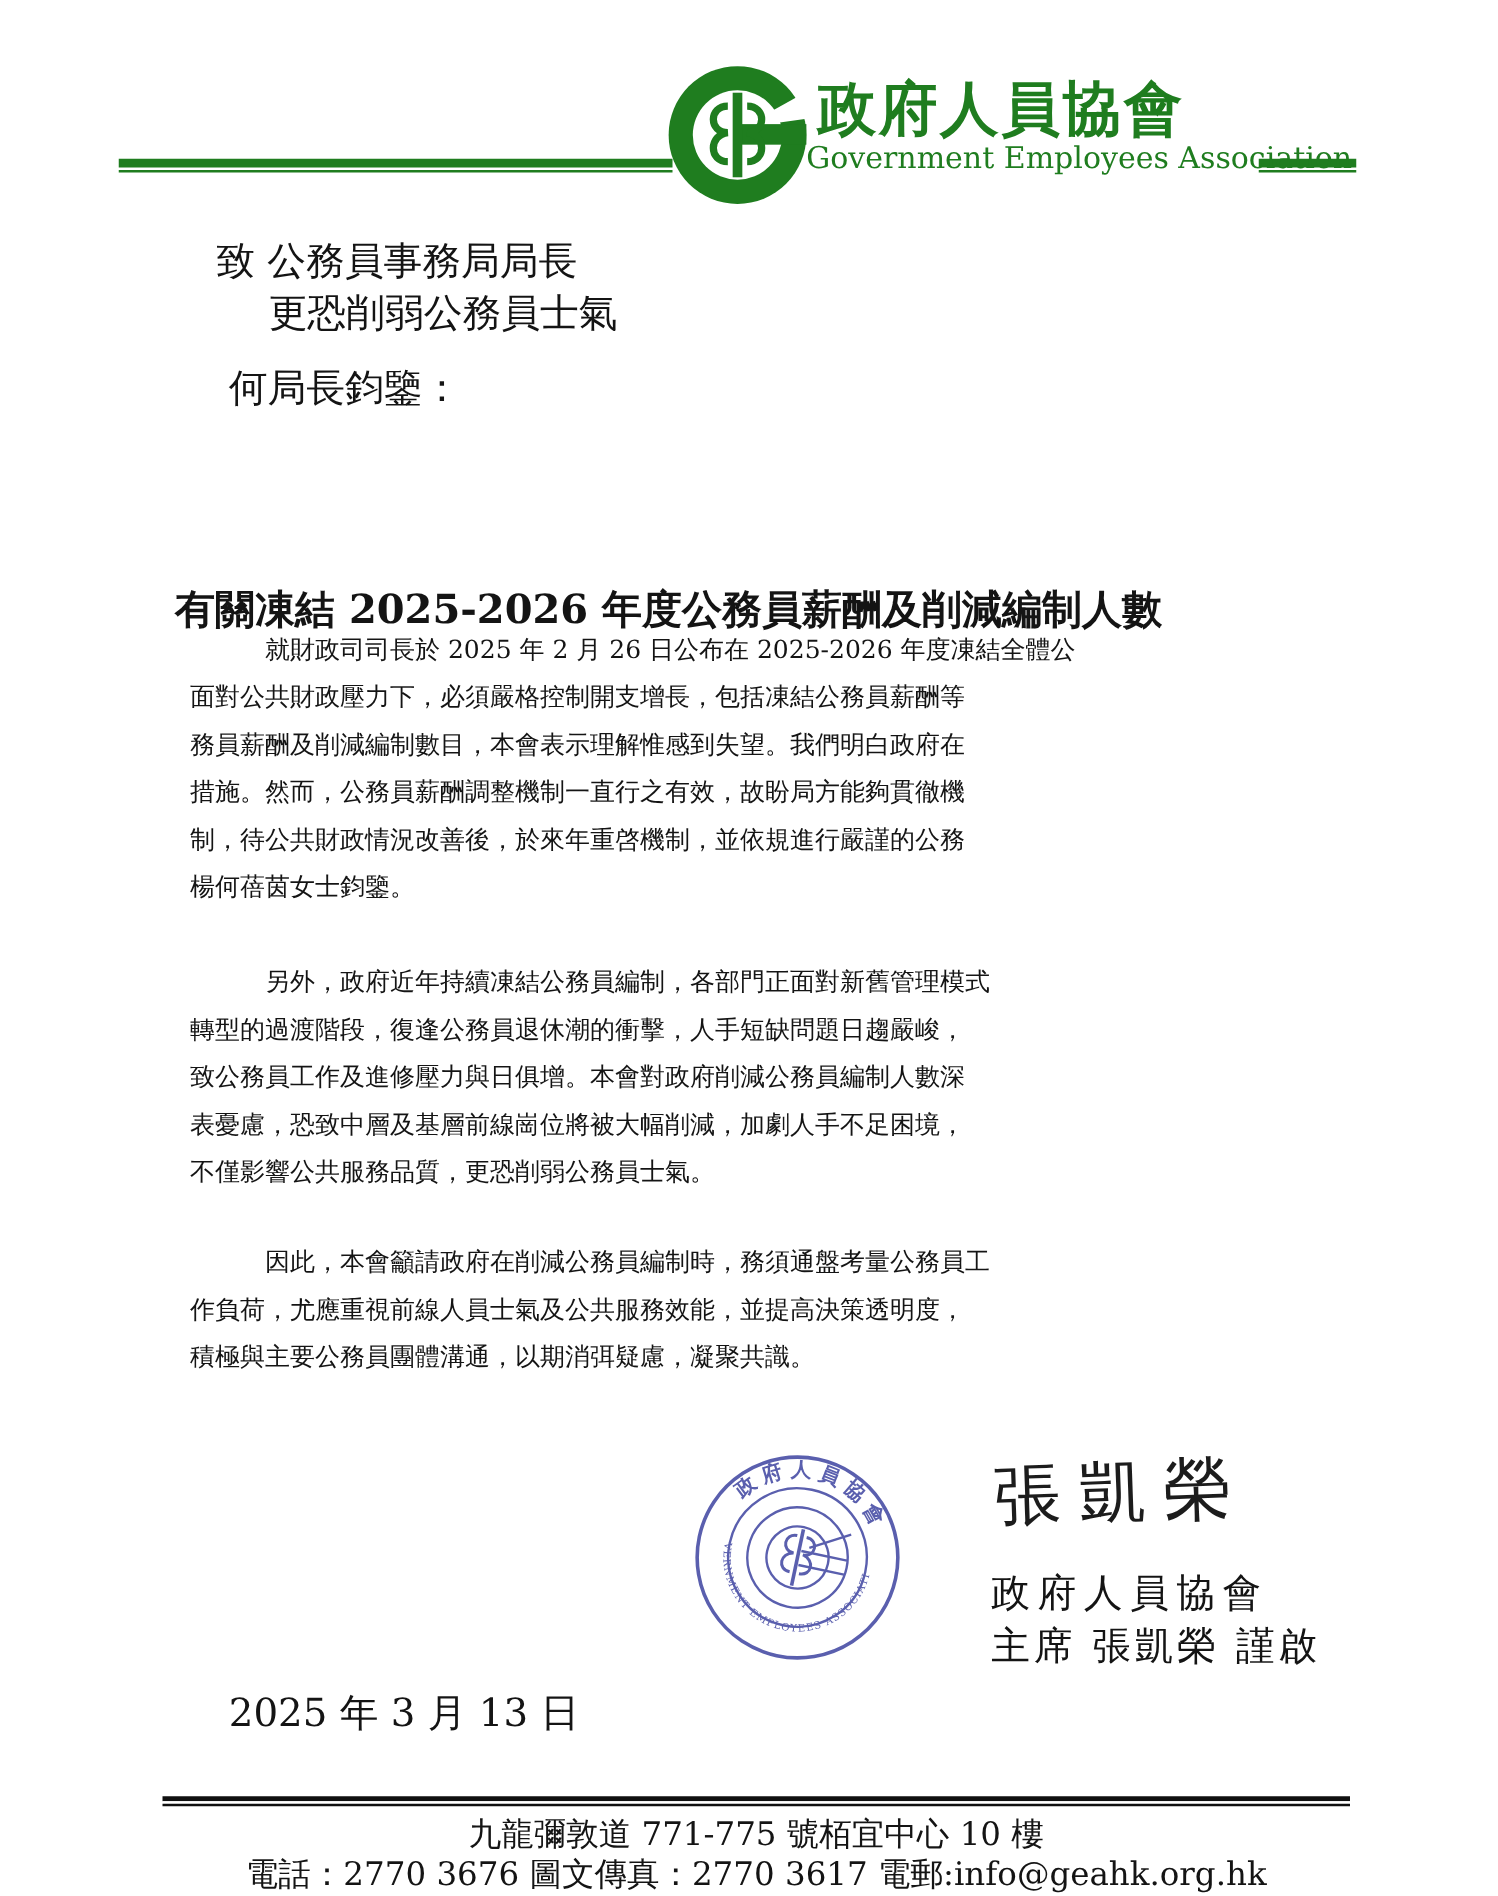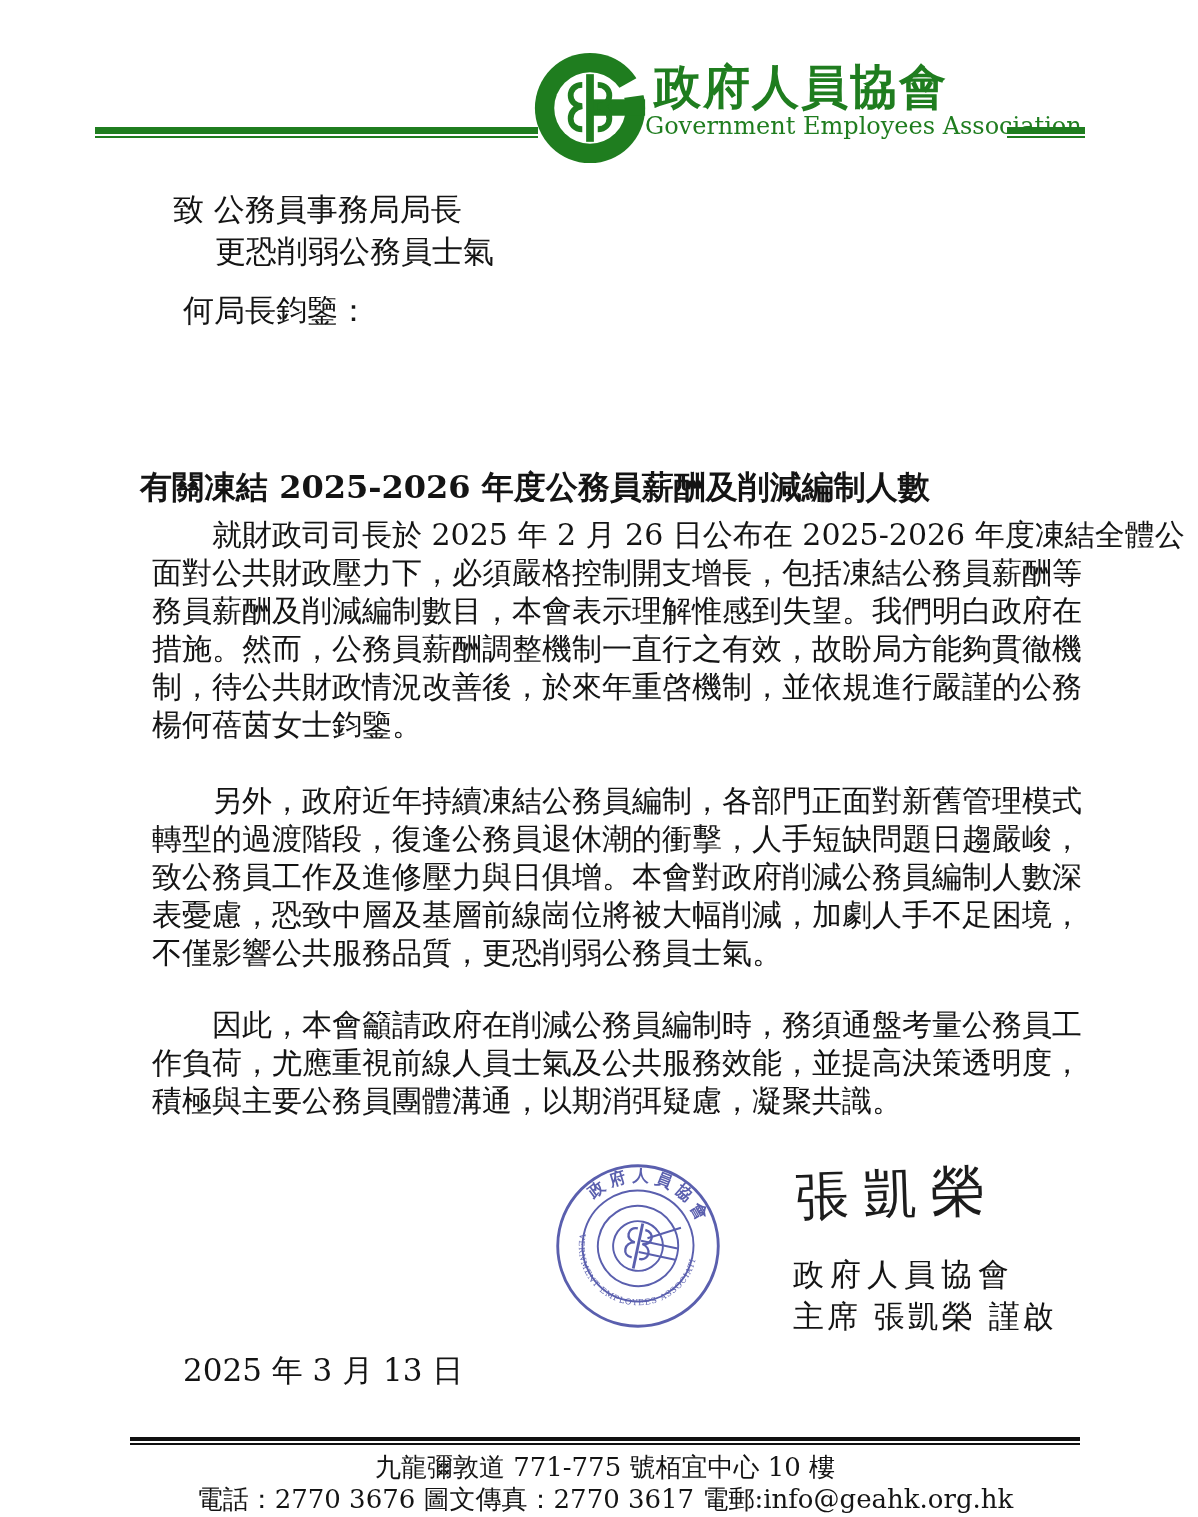--- a/index.html
+++ b/index.html
@@ -37,21 +37,21 @@
   
   .recipient{position:absolute;left:173px;top:188px;font-size:31px;line-height:42px;}
   .recipient .l2{padding-left:42px;}
   .salutation{position:absolute;left:183px;top:290px;font-size:31px;}
   .subject{
     position:absolute;left:140px;top:418px;width:920px;
     font-size:32px;font-weight:700;
     text-underline-offset:7px;
     text-decoration-thickness:2px;white-space:nowrap;margin-top:48px;
   }
-  .para{position:absolute;left:152px;width:896px;font-size:30px;margin-top:16px;}
+  .para{position:absolute;left:152px;width:896px;font-size:20px;}
   .para .bl{height:38px;line-height:38px;white-space:nowrap;}
   .para .indent{padding-left:60px;}
   .p1{top:500px;}
   .p2{top:766px;}
   .p3{top:990px;}
   
   .stamp{position:absolute;left:552px;top:1160px;width:172px;height:172px;}
   .handwritten{
     position:absolute;left:795px;top:1158px;
     font-size:54px;letter-spacing:14px;color:#1c1c1c;

